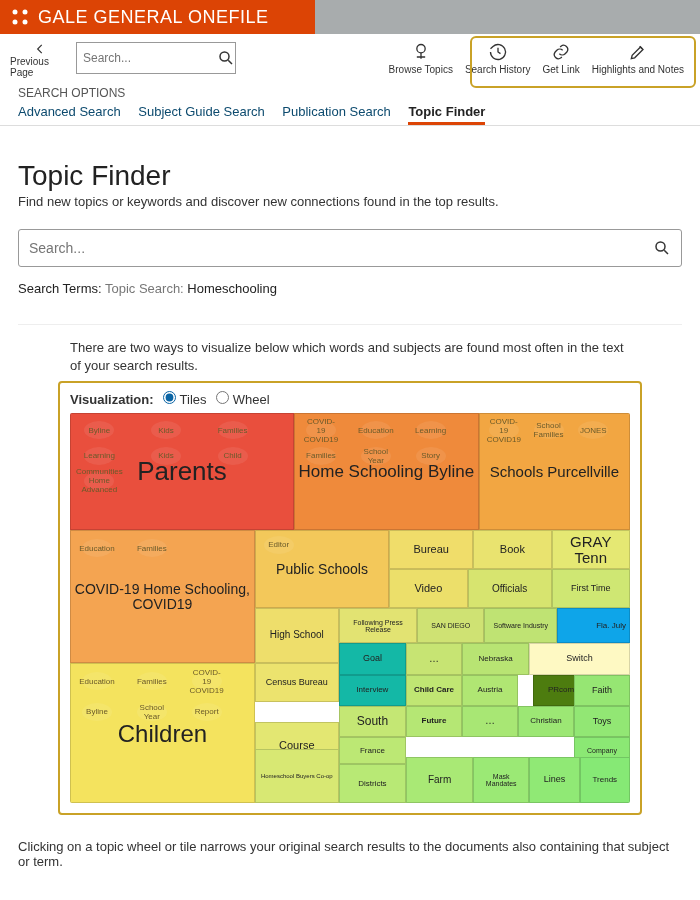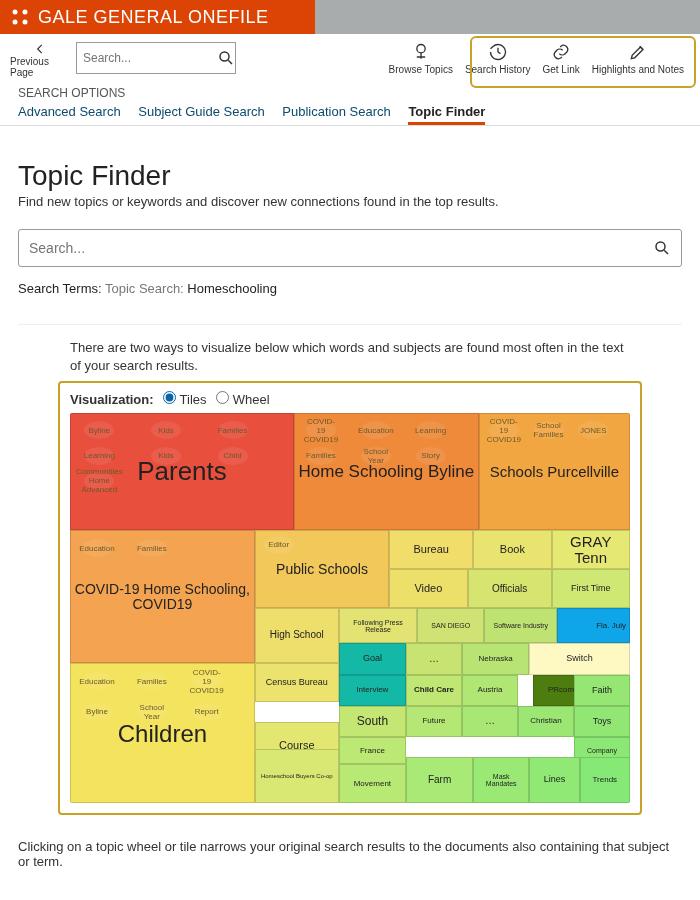--- a/index.html
+++ b/index.html
@@ -255,42 +255,42 @@
             <div class="subcell sub" style="left: 36%; top: 28%;">School Year</div>
             <div class="subcell sub" style="left: 66%; top: 28%;">Report</div>
           </div>
           <div class="cell" style="left: 33%; top: 74%; width: 15%; height: 12%; background: rgb(227, 231, 114); border: 1px solid rgba(0, 0, 0, 0.15); margin-top: 20px;">
             <span style="font-size: 11px; font-weight: 400;">Course</span>
           </div>
           <div class="cell" style="left: 48%; top: 75%; width: 12%; height: 8%; background: rgb(196, 231, 116); border: 1px solid rgba(0, 0, 0, 0.15);">
             <span style="font-size: 12px; font-weight: 400;">South</span>
           </div>
           <div class="cell" style="left: 60%; top: 75%; width: 10%; height: 8%; background: rgb(181, 231, 116); border: 1px solid rgba(0, 0, 0, 0.15);">
-            <span style="font-size: 8px; font-weight: 400;">Future</span>
+            <span style="font-size: 8px; font-weight: 700;">Future</span>
           </div>
           <div class="cell" style="left: 70%; top: 75%; width: 10%; height: 8%; background: rgb(168, 231, 116); border: 1px solid rgba(0, 0, 0, 0.15);">
             <span style="font-size: 10px; font-weight: 400;">…</span>
           </div>
           <div class="cell" style="left: 80%; top: 75%; width: 10%; height: 8%; background: rgb(156, 231, 116); border: 1px solid rgba(0, 0, 0, 0.15);">
             <span style="font-size: 8px; font-weight: 400;">Christian</span>
           </div>
           <div class="cell" style="left: 90%; top: 75%; width: 10%; height: 8%; background: rgb(146, 231, 116); border: 1px solid rgba(0, 0, 0, 0.15);">
             <span style="font-size: 9px; font-weight: 400;">Toys</span>
           </div>
           <div class="cell" style="left: 48%; top: 83%; width: 12%; height: 7%; background: rgb(188, 232, 116); border: 1px solid rgba(0, 0, 0, 0.15);">
             <span style="font-size: 8px; font-weight: 400;">France</span>
           </div>
           <div class="cell" style="left: 90%; top: 83%; width: 10%; height: 7%; background: rgb(139, 232, 116); border: 1px solid rgba(0, 0, 0, 0.15);">
             <span style="font-size: 7px; font-weight: 400;">Company</span>
           </div>
           <div class="cell" style="left: 33%; top: 86%; width: 15%; height: 14%; background: rgb(216, 232, 115); border: 1px solid rgba(0, 0, 0, 0.15);">
             <span style="font-size: 6px; font-weight: 400;">Homeschool Buyers Co-op</span>
           </div>
           <div class="cell" style="left: 48%; top: 90%; width: 12%; height: 10%; background: rgb(184, 233, 117); border: 1px solid rgba(0, 0, 0, 0.15);">
-            <span style="font-size: 8px; font-weight: 400;">Movement</span>
+            <span style="font-size: 8px; font-weight: 400;">Districts</span>
           </div>
           <div class="cell" style="left: 60%; top: 88%; width: 12%; height: 12%; background: rgb(169, 233, 117); border: 1px solid rgba(0, 0, 0, 0.15);">
             <span style="font-size: 10px; font-weight: 400;">Farm</span>
           </div>
           <div class="cell" style="left: 72%; top: 88%; width: 10%; height: 12%; background: rgb(155, 233, 117); border: 1px solid rgba(0, 0, 0, 0.15);">
             <span style="font-size: 7px; font-weight: 400;">Mask Mandates</span>
           </div>
           <div class="cell" style="left: 82%; top: 88%; width: 9%; height: 12%; background: rgb(144, 233, 117); border: 1px solid rgba(0, 0, 0, 0.15);">
             <span style="font-size: 9px; font-weight: 400;">Lines</span>
           </div>

